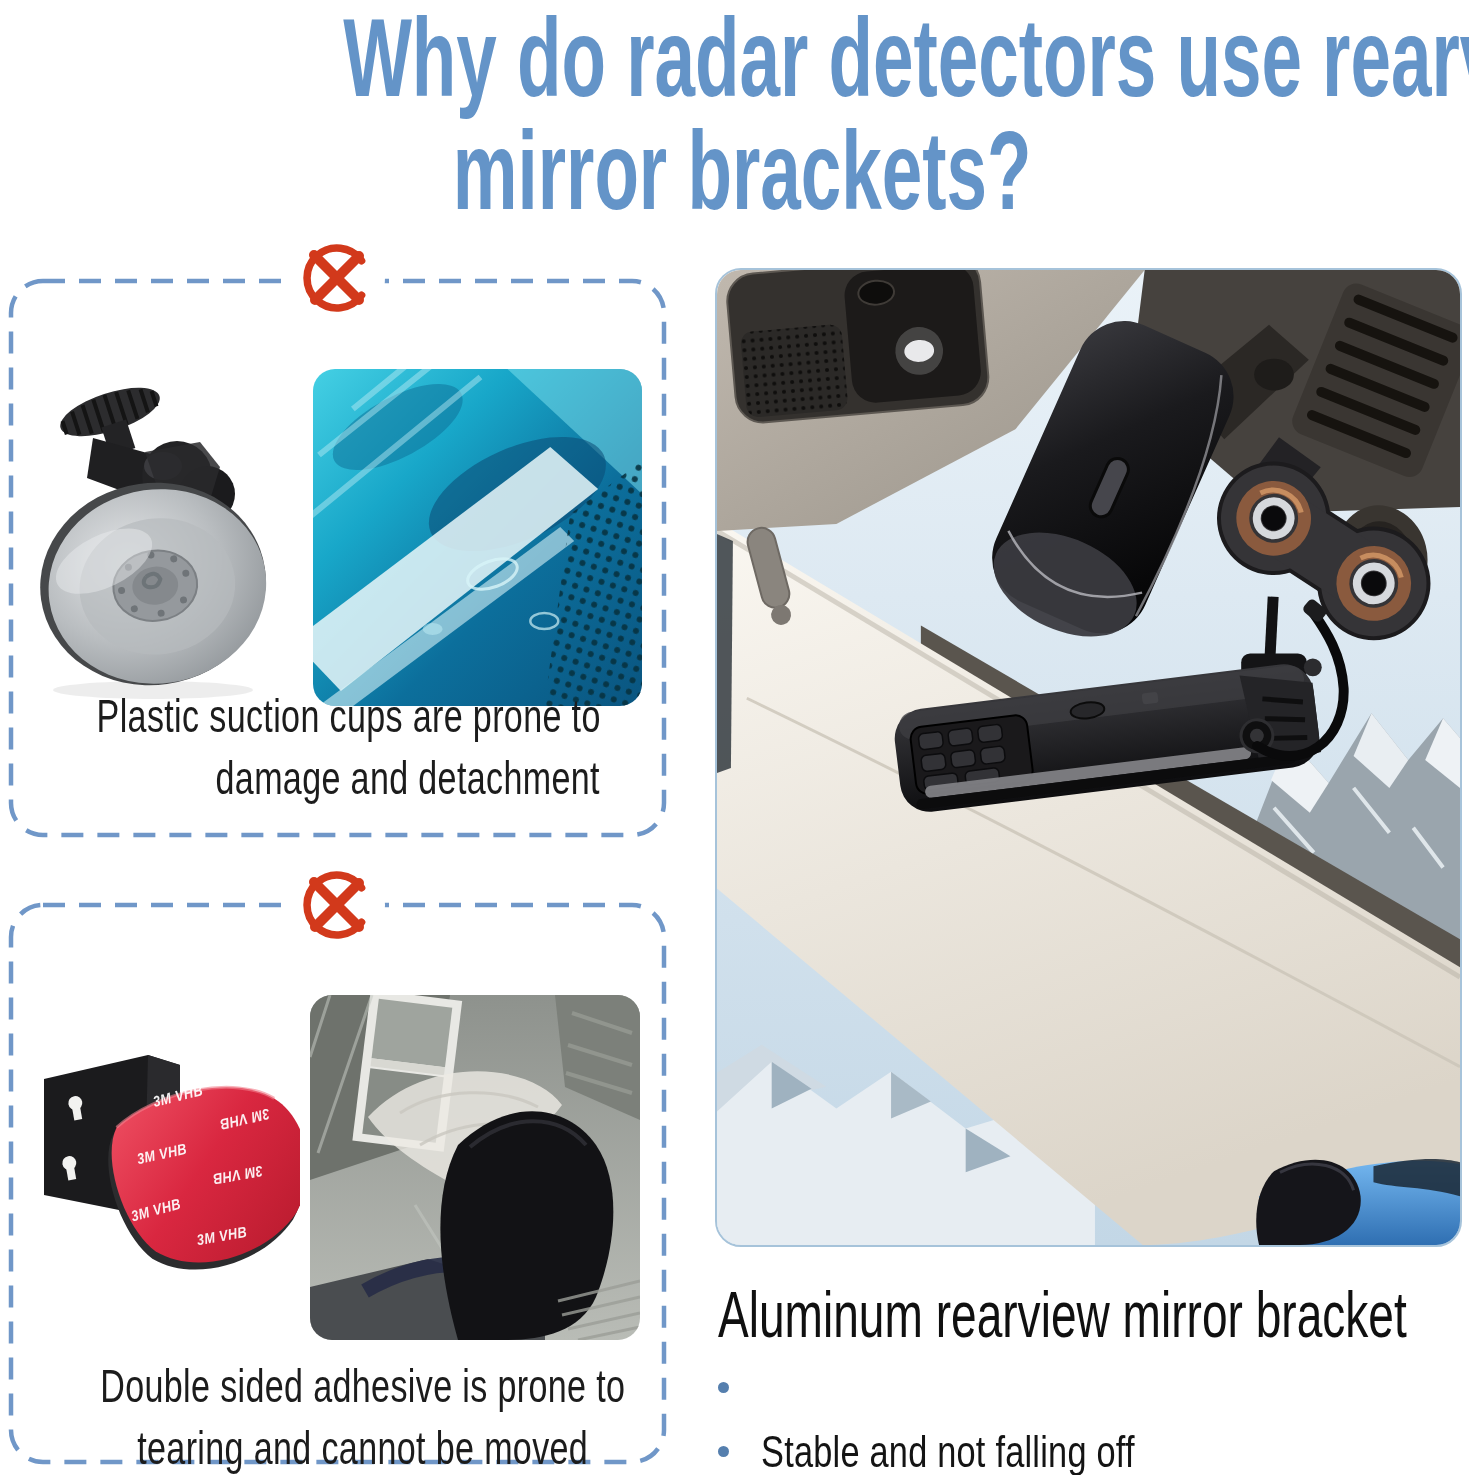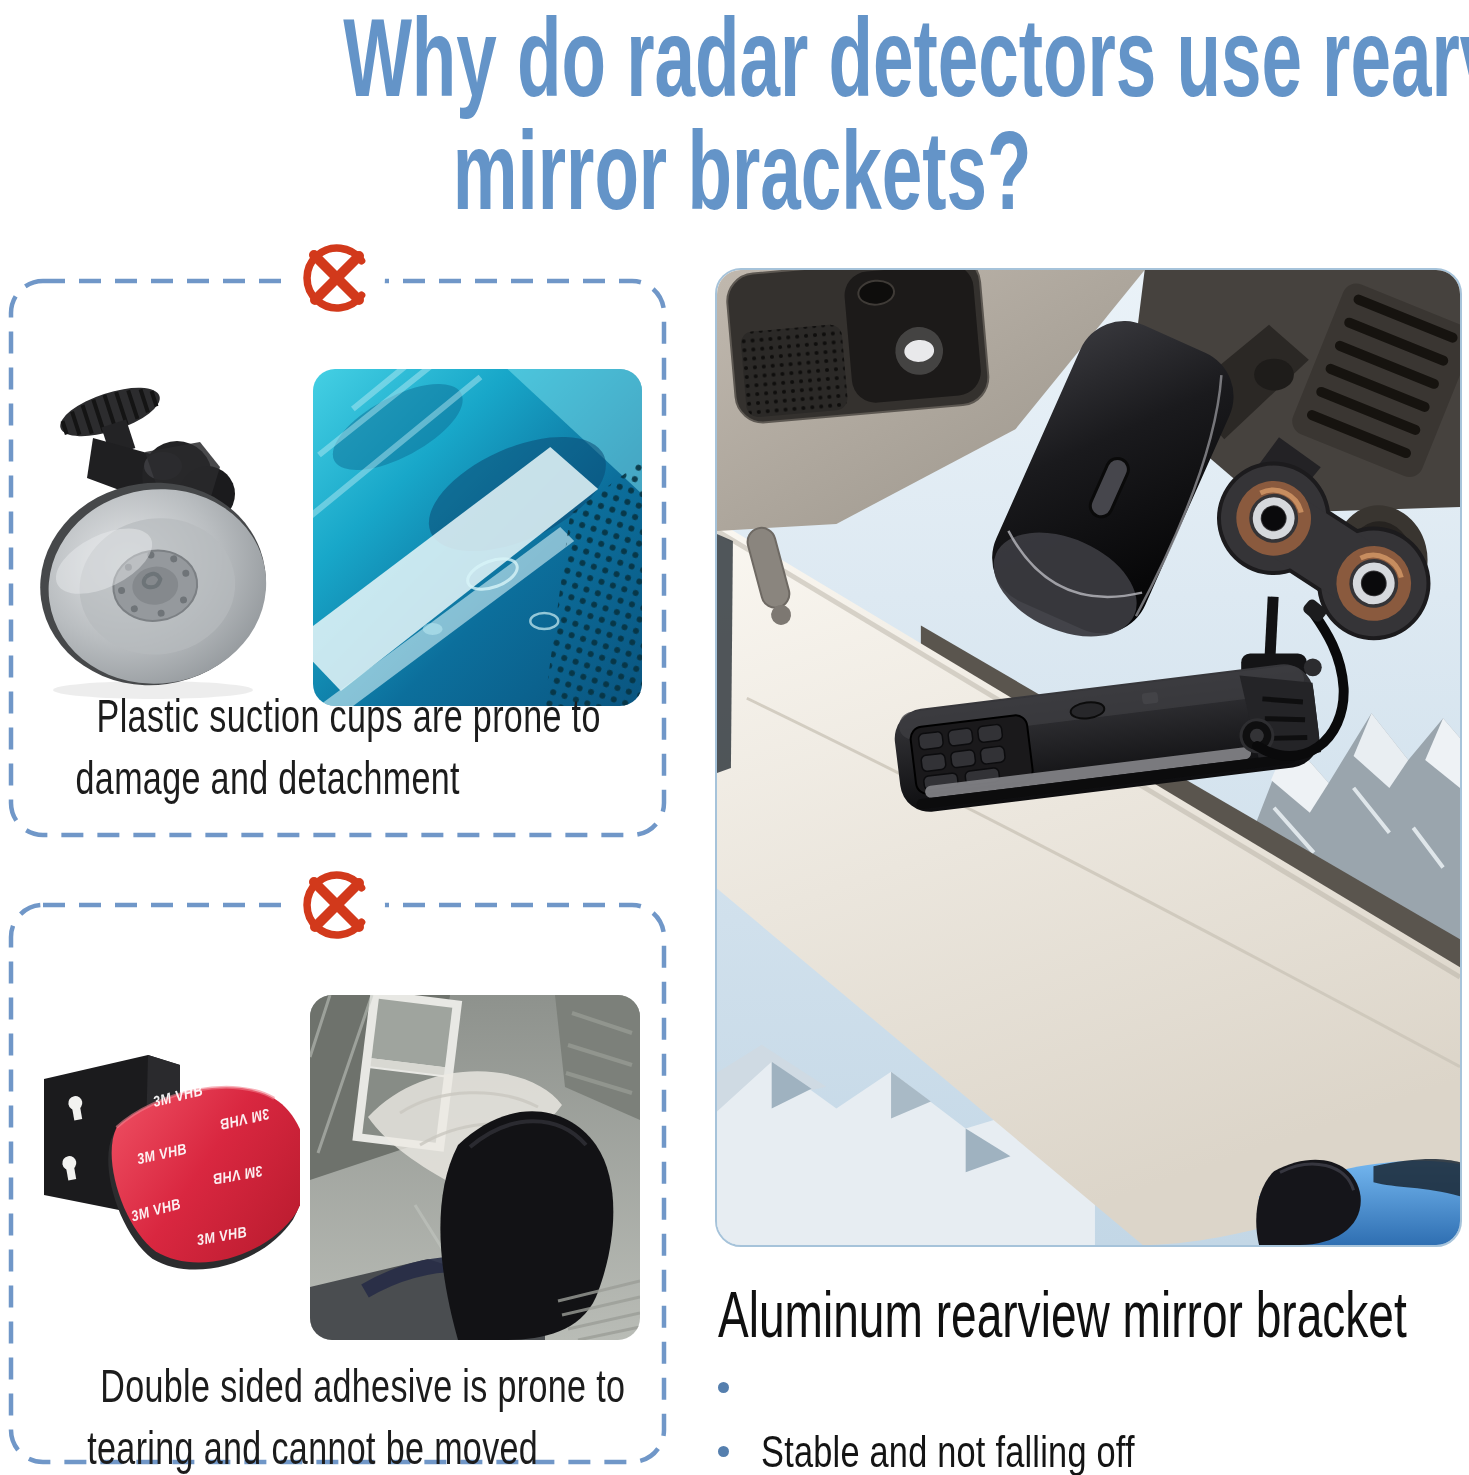--- a/index.html
+++ b/index.html
@@ -7,21 +7,21 @@
           font-family:"Liberation Sans", sans-serif;}
   .abs{position:absolute;}
 
   
   .title-wrap{left:0;top:0;width:1469px;text-align:center;color:#6494c8;font-weight:700;}
   .title-line{display:block;white-space:nowrap;}
   .title-line span{display:inline-block;font-size:112px;line-height:104px;transform:scaleX(.65);transform-origin:50% 50%;letter-spacing:0px;}
 
   
   .dash-box{pointer-events:none;}
-  .caption{width:659px;text-align:left;color:#1c1c1c;}
+  .caption{width:659px;text-align:right;color:#1c1c1c;}
   .caption span{display:inline-block;white-space:nowrap;font-size:46px;line-height:52px;font-weight:500;transform:scaleX(.74);transform-origin:50% 50%;letter-spacing:.5px;}
 
   
   .xicon{width:100px;height:100px;}
 
   
   .photo{overflow:hidden;}
   .rounded{border-radius:22px;}
 
   

